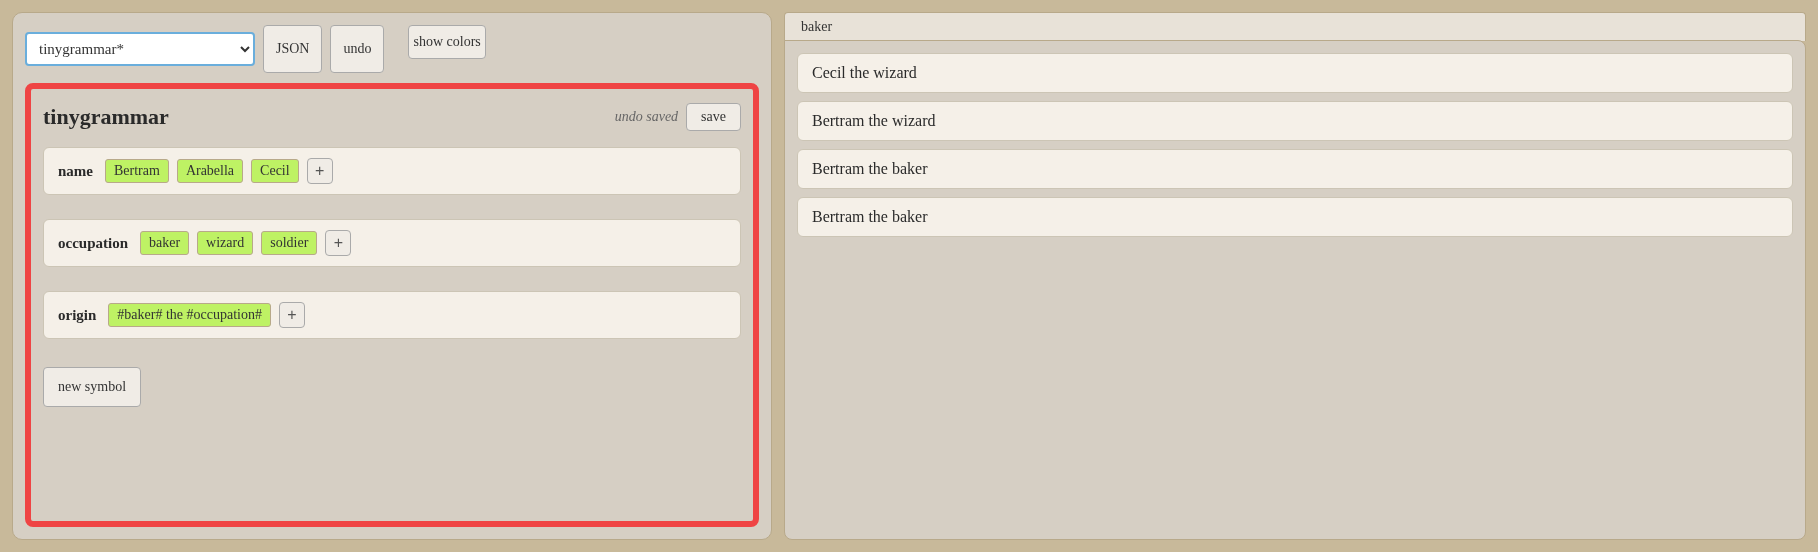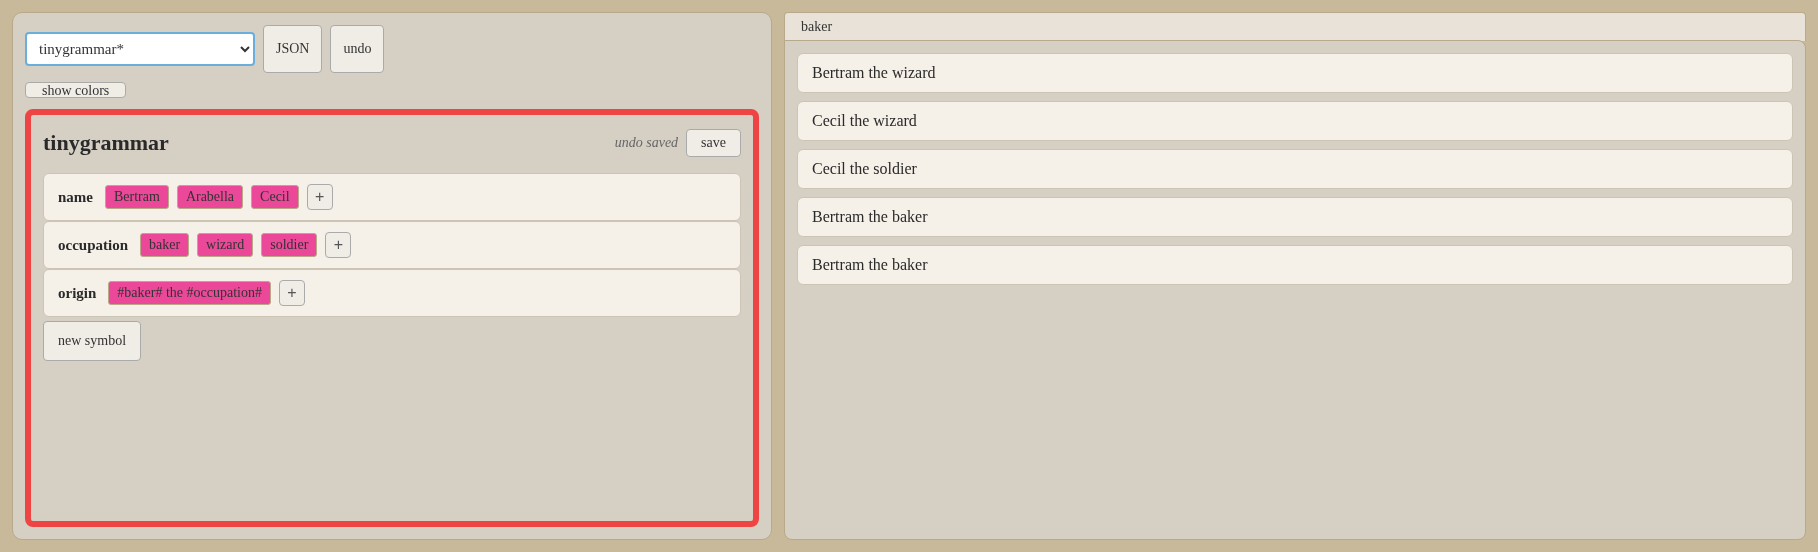--- a/index.html
+++ b/index.html
@@ -23,22 +23,21 @@
       padding: 12px;
       display: flex;
       flex-direction: column;
       gap: 10px;
       border: 1px solid #b8a98a;
     }
 
     
     .toolbar {
       display: flex;
-      flex-direction: column;
-      gap: 8px;
+      gap: 24px;
     }
 
     .toolbar-row1 {
       display: flex;
       align-items: center;
       gap: 8px;
     }
 
     .grammar-select {
       width: 230px;
@@ -60,22 +59,22 @@
       border: 1px solid #aaa;
       border-radius: 4px;
       background-color: #f0ece6;
       font-family: Georgia, serif;
       font-size: 14px;
       color: #333;
       cursor: pointer;
     }
 
     .show-colors-btn {
-      height: 16px;
-      padding: 0 16px;
+      height: 34px;
+      padding: 0 4px;
       border: 1px solid #aaa;
       border-radius: 4px;
       background-color: #f0ece6;
       font-family: Georgia, serif;
       font-size: 14px;
       color: #333;
       cursor: pointer;
       align-self: flex-start;
     }
 
@@ -126,42 +125,42 @@
       color: #333;
       cursor: pointer;
     }
 
     
     .symbol-row {
       background-color: #f5f0e8;
       border: 1px solid #ccc5b5;
       border-radius: 6px;
       padding: 10px 14px;
-      margin-bottom: 0;
+      margin-bottom: 24px;
       display: flex;
       align-items: center;
       gap: 8px;
       flex-wrap: wrap;
     }
 
     .symbol-name {
       font-weight: bold;
       font-size: 15px;
       color: #2a2a2a;
       font-family: Georgia, serif;
       margin-right: 4px;
     }
 
     .tag {
       border: 1px solid #b8a98a;
       border-radius: 3px;
       padding: 3px 8px;
       font-size: 14px;
       color: #333;
-      background-color: #ec4899;
+      background-color: #bef264;
       font-family: Georgia, serif;
     }
 
     .add-btn {
       width: 26px;
       height: 26px;
       border: 1px solid #aaa;
       border-radius: 4px;
       background-color: #f0ece6;
       font-size: 16px;
@@ -283,19 +282,18 @@
     </div>
 
     <button class="new-symbol-btn">new symbol</button>
   </div>
 
 </div>
 
 <div class="right-panel">
   <div class="reroll-tab">baker</div>
   <div class="results-panel">
+    <div class="result-item">Cecil the wizard</div>
     <div class="result-item">Bertram the wizard</div>
-    <div class="result-item">Cecil the wizard</div>
-    <div class="result-item">Cecil the soldier</div>
     <div class="result-item">Bertram the baker</div>
     <div class="result-item">Bertram the baker</div>
   </div>
 </div>
 
 </body></html>

